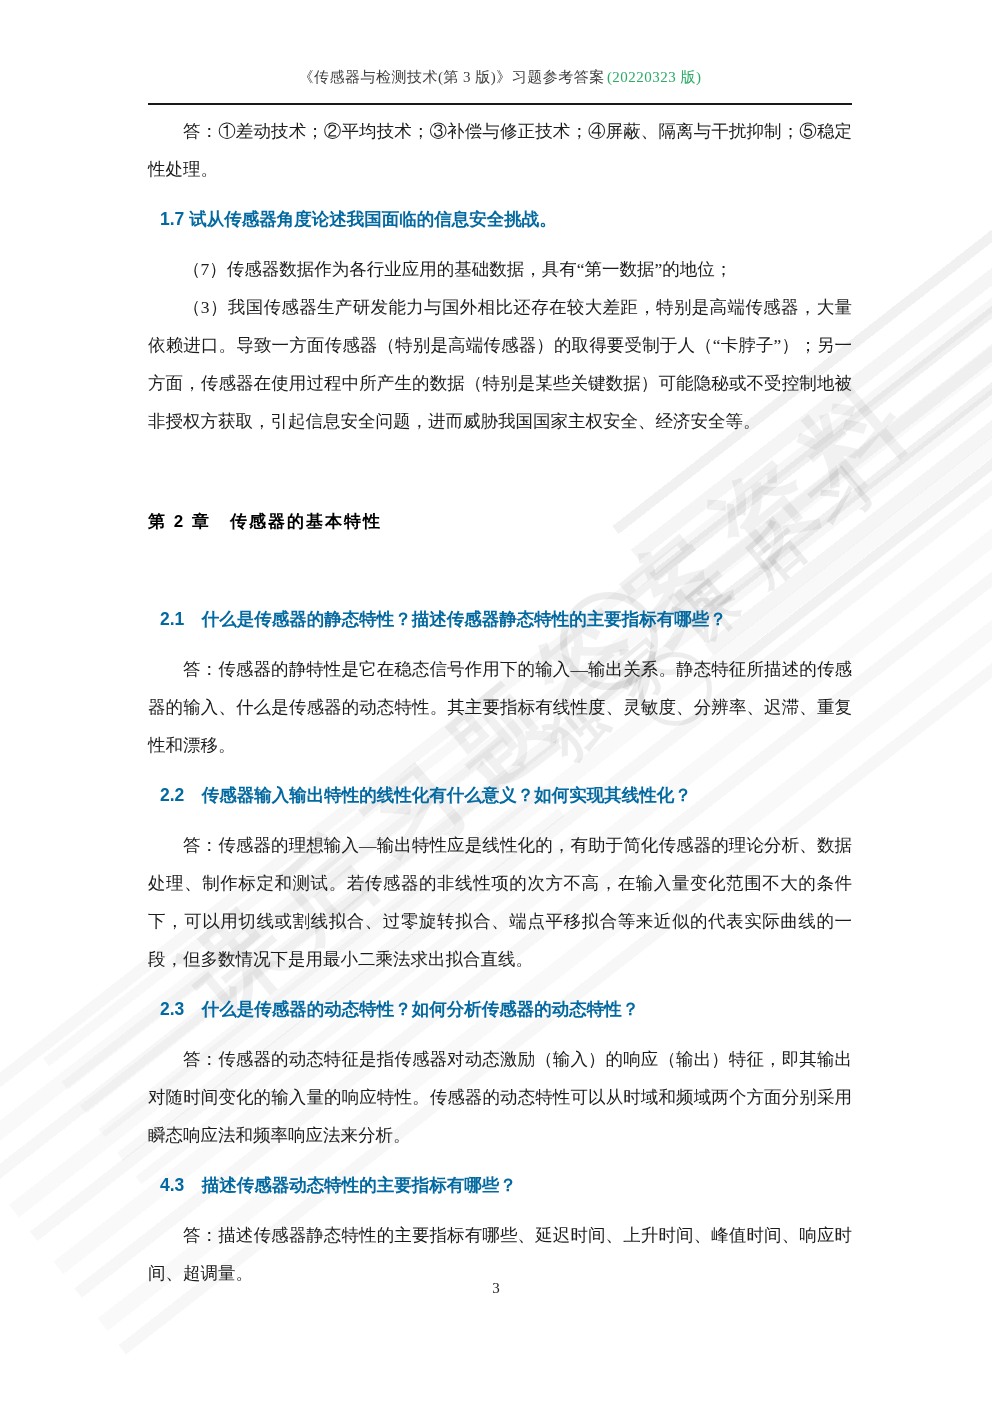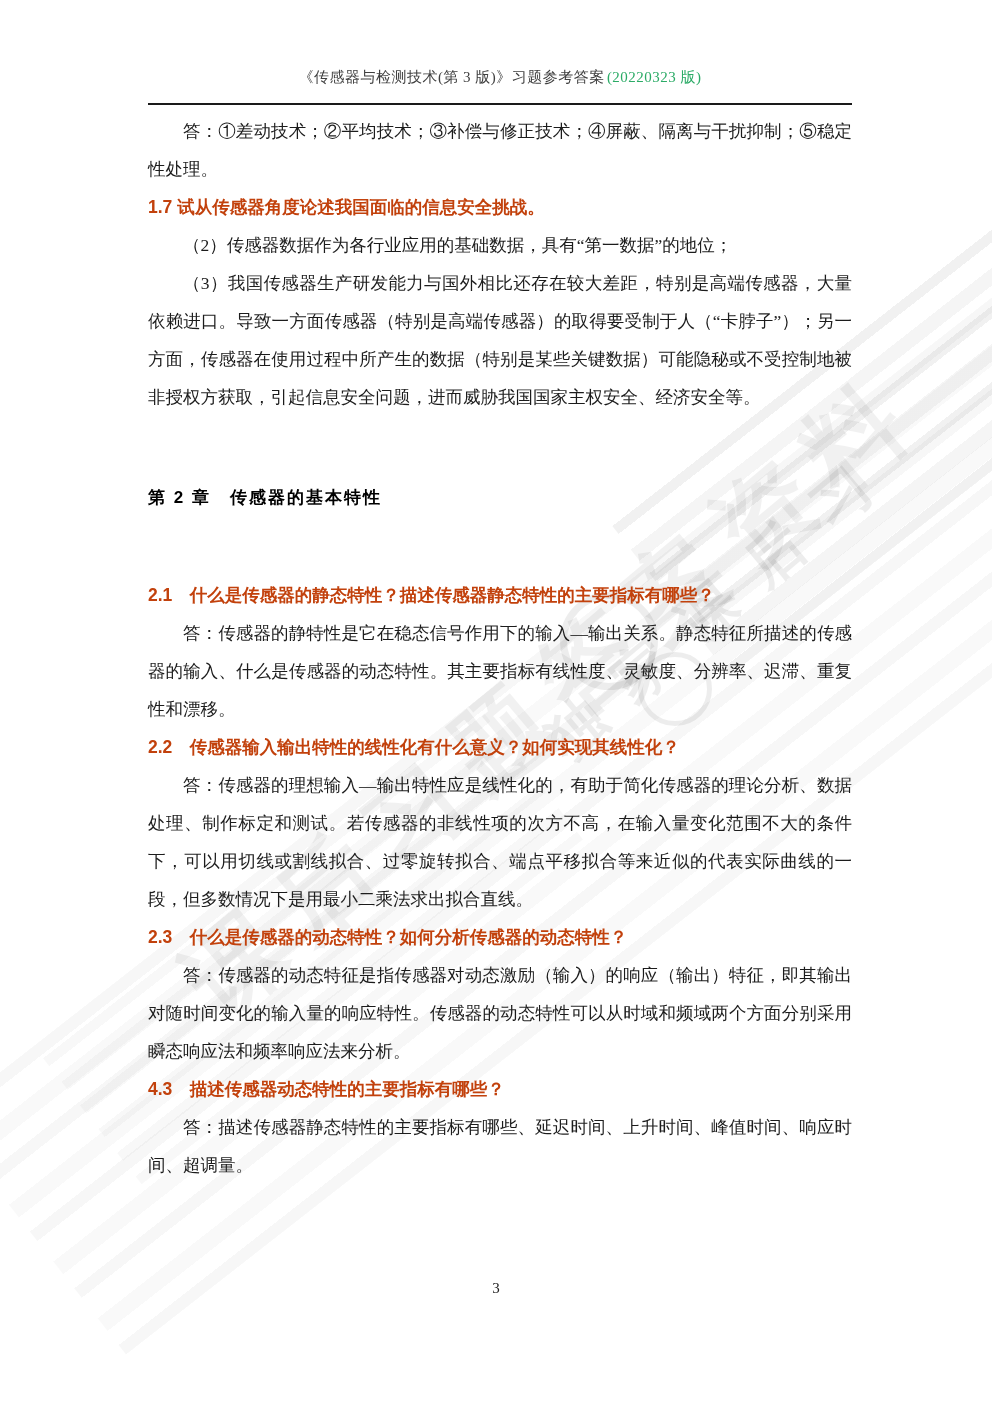--- a/index.html
+++ b/index.html
@@ -21,22 +21,22 @@
     border:none; border-top:2px solid #1a1a1a; margin:0;
   }
   
   .content {
     position:absolute; top:112px; left:148px; width:704px;
     font-size:17.5px; line-height:38px; text-align:justify;
     z-index:2;
   }
   .content p.paragraph { margin:0; text-indent:2em; }
   .content h2.heading {
-    margin:0; font-size:17.5px; line-height:38px; font-weight:bold;
-    color:#c2410c; text-indent:0; text-align:left;
+    margin:12px; font-size:17.5px; line-height:38px; font-weight:bold;
+    color:#0369a1; text-indent:0; text-align:left;
     font-family:"Liberation Sans","DejaVu Sans",sans-serif;
   }
   .content h1.chapter {
     margin:60px 0 56px 0; text-align:left; text-indent:0;
     font-size:17px; line-height:44px; font-weight:bold; color:#000;
     letter-spacing:2px;
     font-family:"Liberation Sans","DejaVu Sans",sans-serif;
   }
   
   .page-number {
@@ -104,21 +104,21 @@
     </div>
 
   <div class="header-line">
     <span>《传感器与检测技术(第 3 版)》习题参考答案</span><span class="header-version" style="color: rgb(43, 171, 102);">(20220323 版)</span>
   </div>
   <hr class="header-rule">
 
   <main class="content" id="content">
       <p class="paragraph">答：①差动技术；②平均技术；③补偿与修正技术；④屏蔽、隔离与干扰抑制；⑤稳定性处理。</p>
       <h2 class="heading">1.7 试从传感器角度论述我国面临的信息安全挑战。</h2>
-      <p class="paragraph">（2）传感器数据作为各行业应用的基础数据，具有“第一数据”的地位；</p>
+      <p class="paragraph">（7）传感器数据作为各行业应用的基础数据，具有“第一数据”的地位；</p>
       <p class="paragraph">（3）我国传感器生产研发能力与国外相比还存在较大差距，特别是高端传感器，大量依赖进口。导致一方面传感器（特别是高端传感器）的取得要受制于人（“卡脖子”）；另一方面，传感器在使用过程中所产生的数据（特别是某些关键数据）可能隐秘或不受控制地被非授权方获取，引起信息安全问题，进而威胁我国国家主权安全、经济安全等。</p>
       <h1 class="chapter">第 2 章　传感器的基本特性</h1>
       <h2 class="heading">2.1　什么是传感器的静态特性？描述传感器静态特性的主要指标有哪些？</h2>
       <p class="paragraph">答：传感器的静特性是它在稳态信号作用下的输入—输出关系。静态特征所描述的传感器的输入、什么是传感器的动态特性。其主要指标有线性度、灵敏度、分辨率、迟滞、重复性和漂移。</p>
       <h2 class="heading">2.2　传感器输入输出特性的线性化有什么意义？如何实现其线性化？</h2>
       <p class="paragraph">答：传感器的理想输入—输出特性应是线性化的，有助于简化传感器的理论分析、数据处理、制作标定和测试。若传感器的非线性项的次方不高，在输入量变化范围不大的条件下，可以用切线或割线拟合、过零旋转拟合、端点平移拟合等来近似的代表实际曲线的一段，但多数情况下是用最小二乘法求出拟合直线。</p>
       <h2 class="heading">2.3　什么是传感器的动态特性？如何分析传感器的动态特性？</h2>
       <p class="paragraph">答：传感器的动态特征是指传感器对动态激励（输入）的响应（输出）特征，即其输出对随时间变化的输入量的响应特性。传感器的动态特性可以从时域和频域两个方面分别采用瞬态响应法和频率响应法来分析。</p>
       <h2 class="heading">4.3　描述传感器动态特性的主要指标有哪些？</h2>
       <p class="paragraph">答：描述传感器静态特性的主要指标有哪些、延迟时间、上升时间、峰值时间、响应时间、超调量。</p>

